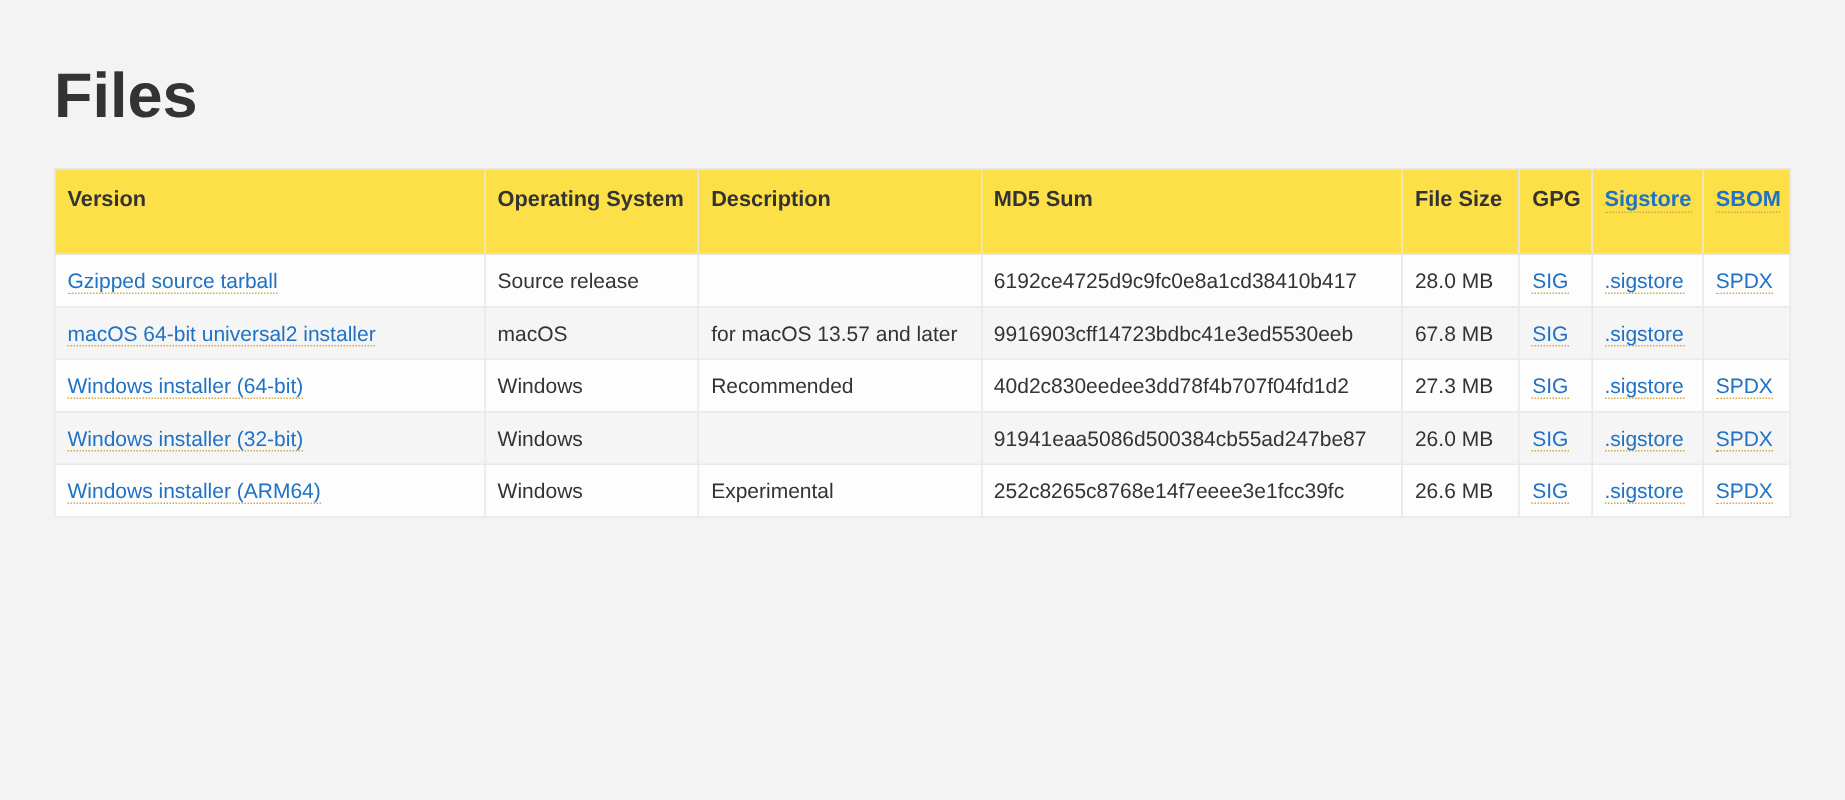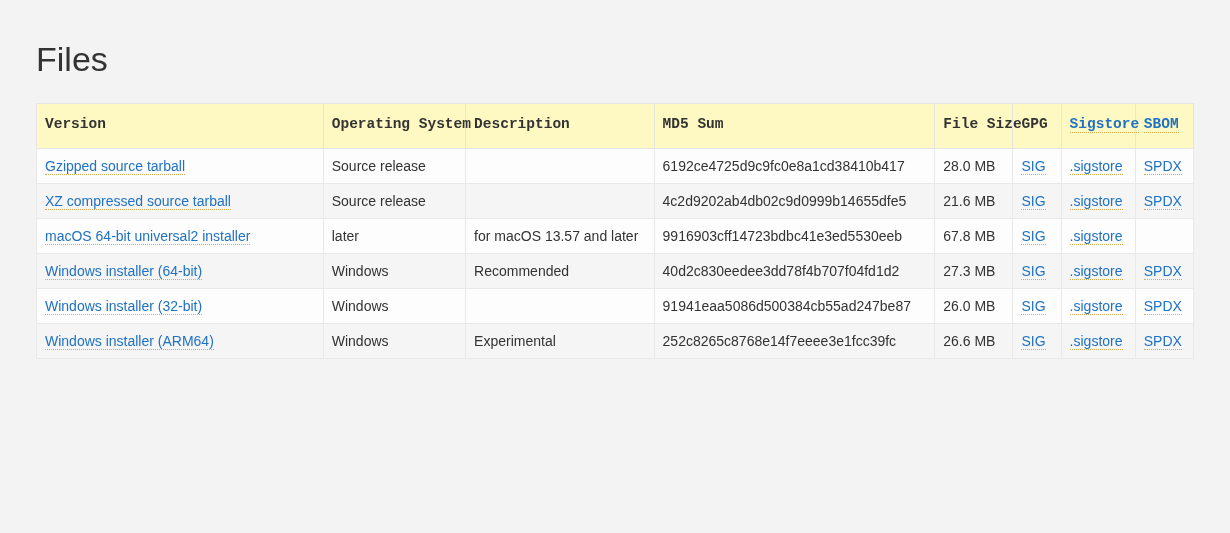--- a/index.html
+++ b/index.html
@@ -8,40 +8,39 @@
     background: #f3f3f3;
     font-family: "Segoe UI", "Helvetica Neue", Arial, sans-serif;
     color: #333;
     font-size: 14px;
   }
   .page {
     width: 1230px;
     padding: 30px 36px 80px 36px;
   }
   h1 {
-    font-size: 34px;
-    font-weight: 400;
+    font-size: 42px;
+    font-weight: 700;
     color: #333;
     margin: 10px 0 24px 0;
   }
   table {
     width: 100%;
     border-collapse: collapse;
     table-layout: fixed;
   }
   thead th {
     text-align: left;
     font-weight: 700;
     color: #333;
-    padding: 12px 8px 16px 8px;
+    padding: 12px 8px 28px 8px;
     border: 1px solid #e5e5e5;
-    background: #fef9c3;
+    background: #fde047;
     font-size: 14.5px;
     white-space: nowrap;
-    font-family: Liberation Mono, monospace;
   }
   tbody td {
     padding: 9px 8px;
     border: 1px solid #e9e9e9;
     vertical-align: middle;
     font-size: 14px;
     overflow: hidden;
     text-overflow: ellipsis;
   }
   tbody tr:nth-child(odd)  td { background: #fdfdfd; }
@@ -103,32 +102,22 @@
           <td><a class="link">Gzipped source tarball</a></td>
           <td>Source release</td>
           <td></td>
           <td>6192ce4725d9c9fc0e8a1cd38410b417</td>
           <td>28.0 MB</td>
           <td><a class="link">SIG</a></td>
           <td><a class="link">.sigstore</a></td>
           <td><a class="link">SPDX</a></td>
         </tr>
         <tr>
-          <td><a class="link">XZ compressed source tarball</a></td>
-          <td>Source release</td>
-          <td></td>
-          <td>4c2d9202ab4db02c9d0999b14655dfe5</td>
-          <td>21.6 MB</td>
-          <td><a class="link">SIG</a></td>
-          <td><a class="link">.sigstore</a></td>
-          <td><a class="link">SPDX</a></td>
-        </tr>
-        <tr>
           <td><a class="link">macOS 64-bit universal2 installer</a></td>
-          <td>later</td>
+          <td>macOS</td>
           <td>for macOS 13.57 and later</td>
           <td>9916903cff14723bdbc41e3ed5530eeb</td>
           <td>67.8 MB</td>
           <td><a class="link">SIG</a></td>
           <td><a class="link">.sigstore</a></td>
           <td></td>
         </tr>
         <tr>
           <td><a class="link">Windows installer (64-bit)</a></td>
           <td>Windows</td>

